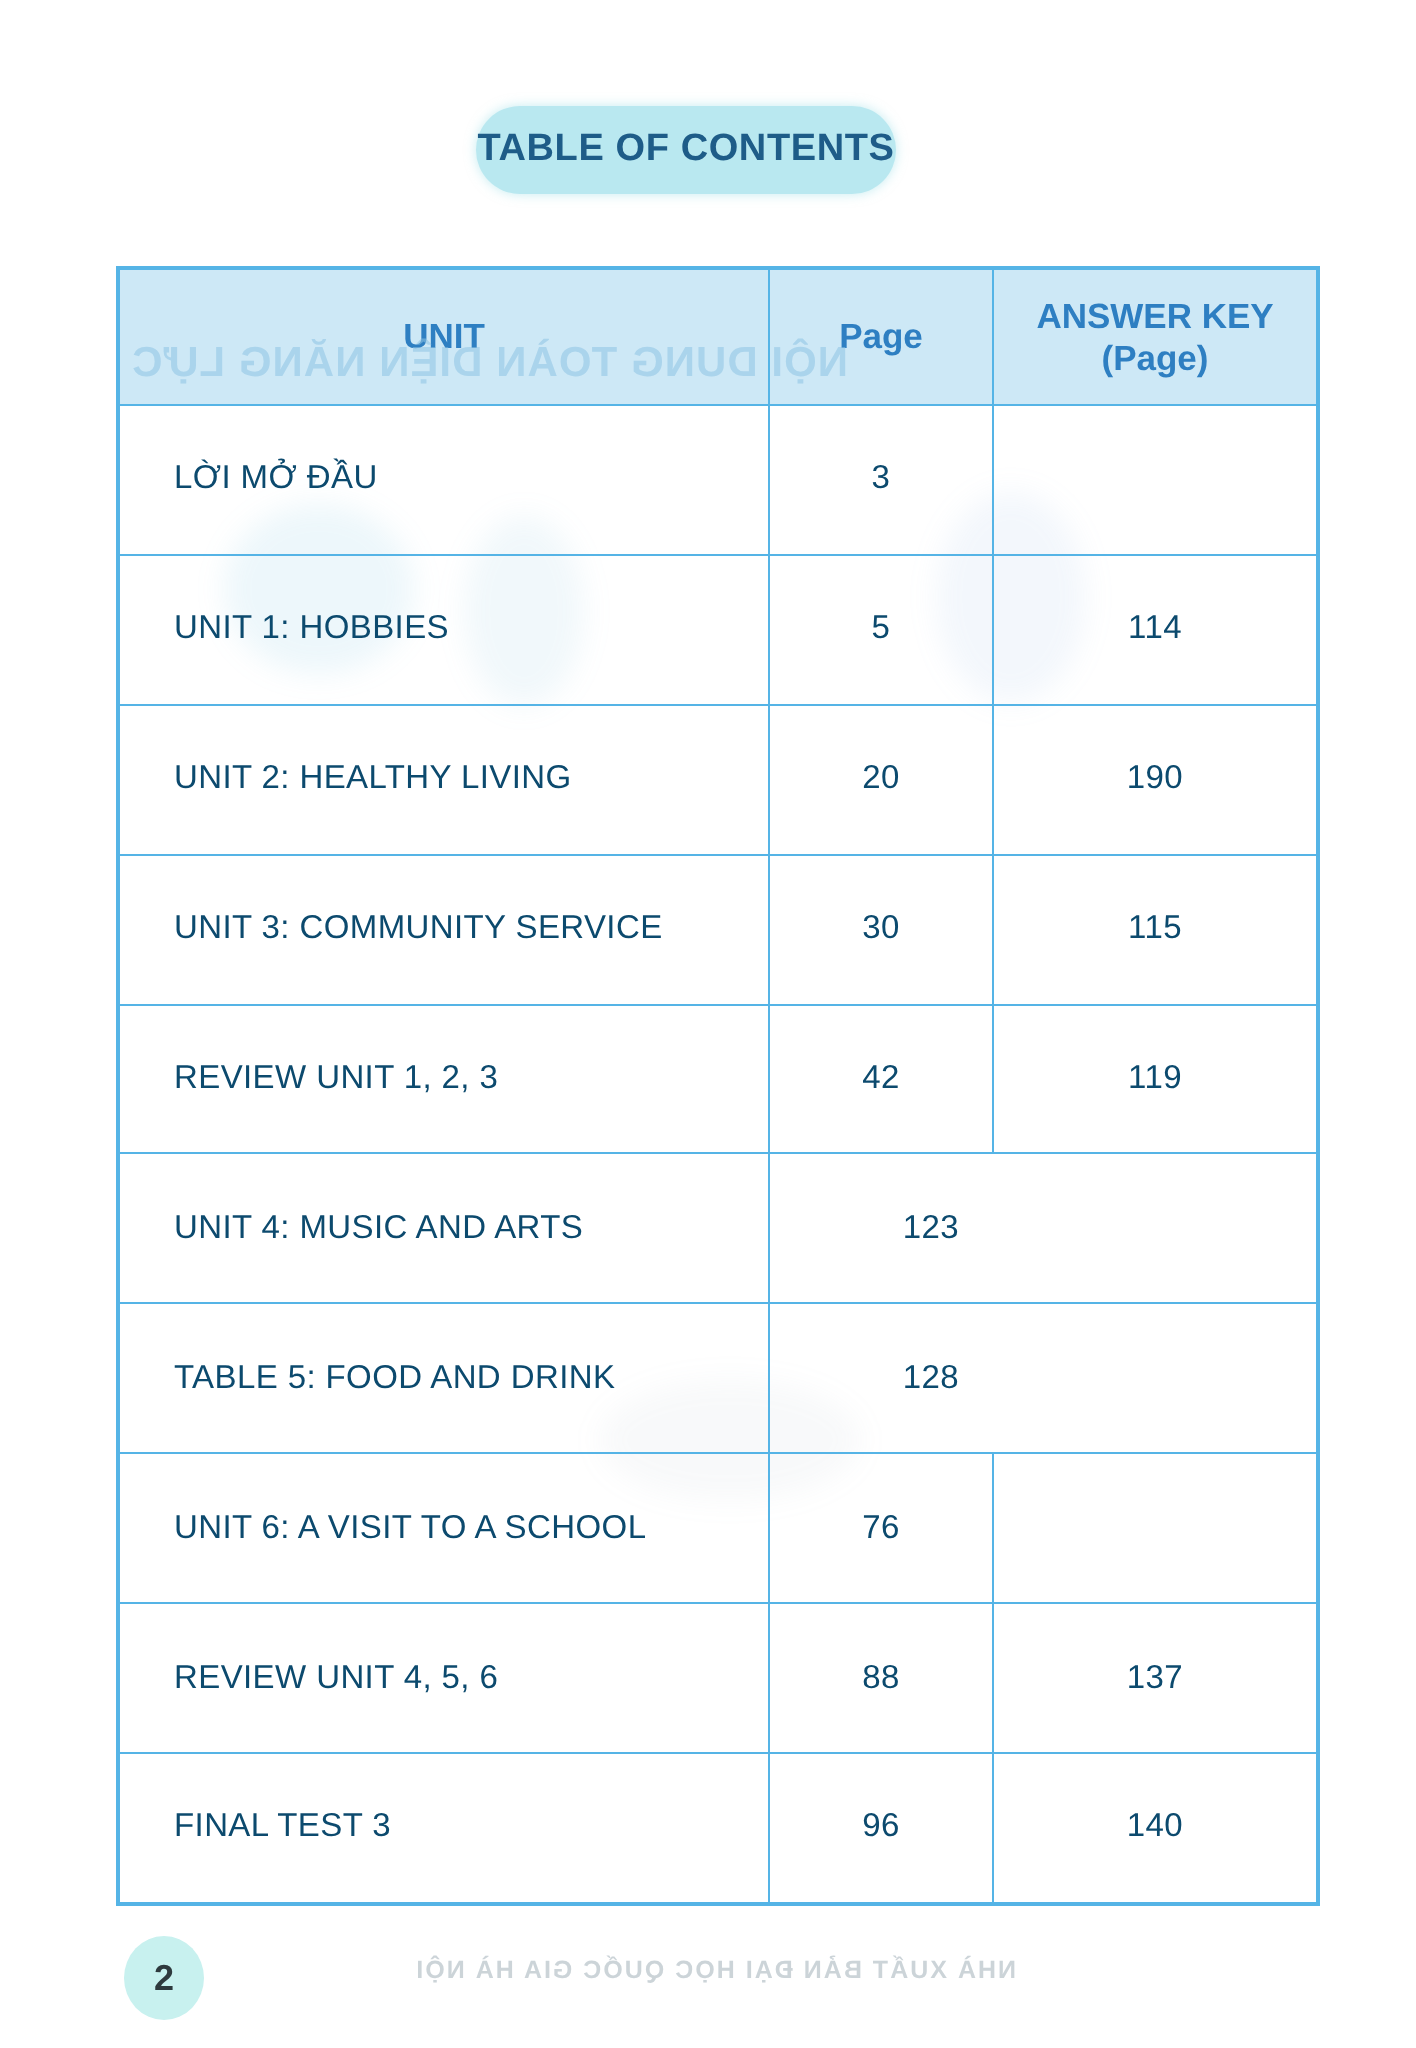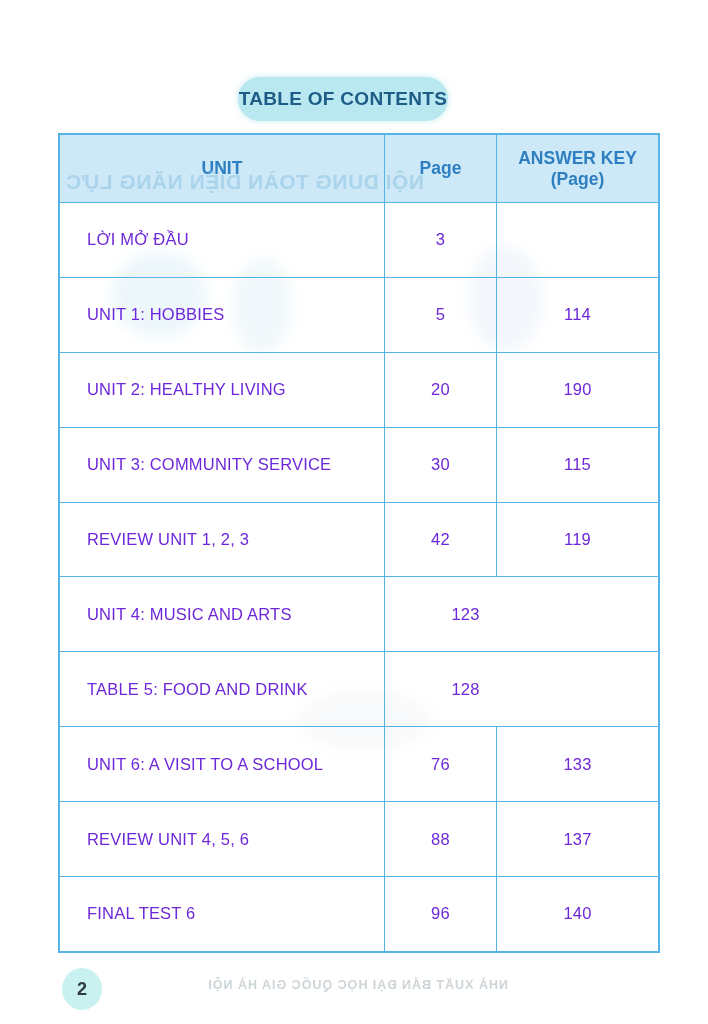--- a/index.html
+++ b/index.html
@@ -20,21 +20,20 @@
     left: 238px;
     top: 53px;
     width: 210px;
     height: 44px;
     background: #b9e8f0;
     border-radius: 22px;
     display: flex;
     align-items: center;
     justify-content: center;
     box-shadow: 0 0 6px rgba(150, 220, 230, 0.55);
-    margin-top: 24px;
   }
   .title-pill .title-text {
     color: #1e5c88;
     font-size: 19px;
     font-weight: bold;
     letter-spacing: 0.3px;
     white-space: nowrap;
   }
 
   
@@ -60,21 +59,21 @@
   .col-page  { width: 112px; border-right: 1.5px solid #55b4e6; }
   .col-key   { width: 161px; }
   .th .two-line { line-height: 1.2; }
 
   .tr {
     display: flex;
     height: 74.9px;
     border-top: 1.5px solid #55b4e6;
     background: transparent;
   }
-  .td { color: #6d28d9; font-size: 16.5px; letter-spacing: 0.2px; }
+  .td { color: #0c4a6e; font-size: 16.5px; letter-spacing: 0.2px; }
   .td-unit { justify-content: flex-start; padding-left: 27px; }
   .td-page, .td-key { justify-content: center; }
 
   
   .page-badge {
     position: absolute;
     left: 62px;
     top: 968px;
     width: 40px;
     height: 42px;
@@ -177,29 +176,28 @@
     <div class="td td-unit col-unit">UNIT 4: MUSIC AND ARTS</div>
     <div class="td td-key col-key">123</div>
   </div>
         <div class="tr">
     <div class="td td-unit col-unit">TABLE 5: FOOD AND DRINK</div>
     <div class="td td-key col-key">128</div>
   </div>
         <div class="tr">
     <div class="td td-unit col-unit">UNIT 6: A VISIT TO A SCHOOL</div>
     <div class="td td-page col-page">76</div>
-    <div class="td td-key col-key">133</div>
   </div>
         <div class="tr">
     <div class="td td-unit col-unit">REVIEW UNIT 4, 5, 6</div>
     <div class="td td-page col-page">88</div>
     <div class="td td-key col-key">137</div>
   </div>
         <div class="tr">
-    <div class="td td-unit col-unit">FINAL TEST 6</div>
+    <div class="td td-unit col-unit">FINAL TEST 3</div>
     <div class="td td-page col-page">96</div>
     <div class="td td-key col-key">140</div>
   </div>
       </div>
   </div>
 
   <div class="ghost ghost-header">NỘI DUNG TOÀN DIỆN NĂNG LỰC</div>
   <div class="ghost ghost-footer">NHÀ XUẤT BẢN ĐẠI HỌC QUỐC GIA HÀ NỘI</div>
 
   <div class="page-badge">

